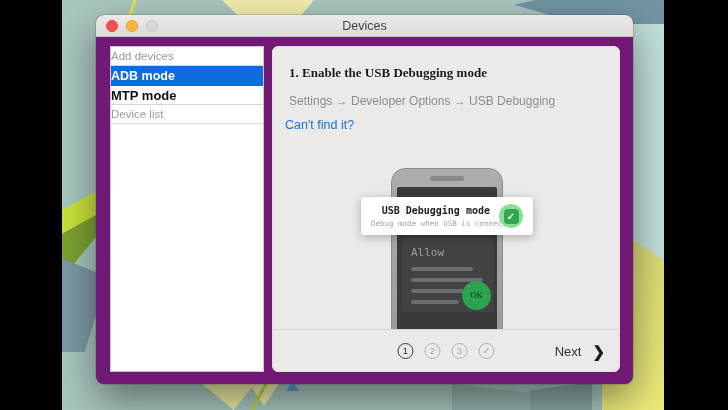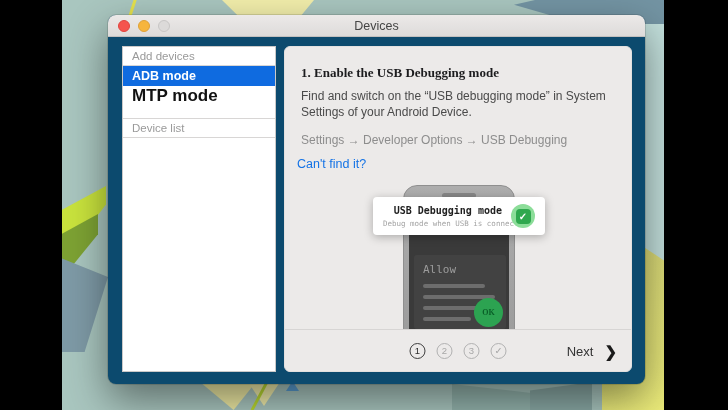--- a/index.html
+++ b/index.html
@@ -18,49 +18,49 @@
   .olive-left    { left:-6px; top:214px; width:42px; height:72px; background:#7da233; clip-path:polygon(0 32%,100% 0,100% 28%,0 100%); }
   .steel-left    { left:-6px; top:256px; width:52px; height:96px; background:#7e9aa6; clip-path:polygon(0 0,100% 22%,55% 100%,0 100%); }
   .tri-b1        { left:138px; top:382px; width:56px; height:28px; background:#efeba4; clip-path:polygon(0 0,100% 0,60% 100%); }
   .tri-b2        { left:186px; top:382px; width:32px; height:24px; background:#f2eeab; clip-path:polygon(0 0,100% 0,50% 100%); }
   .lime-line-b   { left:196px; top:380px; width:3px; height:32px; background:#b9d832; transform:rotate(28deg); }
   .blue-dot-b    { left:224px; top:381px; width:13px; height:10px; background:#5a9ed2; clip-path:polygon(0 100%,50% 0,100% 100%); }
   .teal-b1       { left:390px; top:384px; width:92px; height:26px; background:#93b3ac; clip-path:polygon(0 0,100% 40%,100% 100%,0 100%); }
   .teal-b2       { left:468px; top:382px; width:62px; height:28px; background:#89a8a4; clip-path:polygon(0 30%,100% 0,100% 100%,0 100%); }
 
   
-  .window { position:absolute; left:108px; top:15px; width:537px; height:369px; border-radius:8px;
-            background:#0c4a6e; box-shadow:0 16px 40px rgba(0,0,0,.45), 0 0 0 1px rgba(0,0,0,.12); }
+  .window { position:absolute; left:96px; top:15px; width:537px; height:369px; border-radius:8px;
+            background:#701a75; box-shadow:0 16px 40px rgba(0,0,0,.45), 0 0 0 1px rgba(0,0,0,.12); }
   .titlebar { position:relative; height:22px; border-radius:8px 8px 0 0;
               background:linear-gradient(180deg,#ece9e8,#dddbda); border-bottom:1px solid #c2c0bf; }
   .titlebar .title { position:absolute; left:0; right:0; top:4px; text-align:center; font-size:12.5px; color:#454545; }
   .lights { position:absolute; left:10px; top:5px; display:flex; gap:8px; }
   .light { width:12px; height:12px; border-radius:50%; }
   .light.red    { background:#f5544e; border:0.5px solid #e0443e; }
   .light.yellow { background:#f6b53d; border:0.5px solid #dfa136; }
   .light.gray   { background:#dcdad9; border:0.5px solid #c8c6c5; }
 
   
   .sidebar { position:absolute; left:14px; top:31px; width:154px; height:326px; background:#ffffff; border:1px solid #cbc9c8; }
-  .side-item { position:relative; height:19px; line-height:19px; padding-left:9px; font-size:11.5px; color:#9a9a9a; cursor:default; }
+  .side-item { position:relative; height:19px; line-height:19px; font-size:11.5px; color:#9a9a9a; cursor:default; }
   .side-item.divider { border-bottom:1px solid #d8d6d5; }
-  .side-item.bold { font-weight:bold; color:#111; font-size:17px; height:33px; line-height:20px; }
+  .side-item.bold { font-weight:bold; color:#111; font-size:13px; height:19px; line-height:20px; }
   .side-item.selected { background:var(--accent-blue,#0f6be0); color:#fff; font-weight:bold; font-size:12.5px; height:20px; line-height:20px; }
 
   
   .panel { position:absolute; left:176px; top:31px; width:348px; height:326px; background:#eceae9; border-radius:6px; border:1px solid #e2e0df; }
   .panel-main { position:absolute; left:0; right:0; top:0; bottom:42px; overflow:hidden; }
   .step-title { margin:18px 16px 0; font-size:13px; font-weight:bold; color:#1c1c1e;font-family:Liberation Serif, serif; }
   .description { margin:7px 16px 0; width:322px; font-size:12px; line-height:1.34; color:#4a4a4a; }
   .settings-path { margin:13px 16px 0; font-size:12px; color:#8d8d8d; }
   .help-link { margin:10px 12px 0; font-size:12.5px; color:var(--link-blue,#1473e6); display:inline-block; cursor:pointer; }
 
   
   .phone { position:absolute; left:118px; top:121px; width:112px; height:170px;
-           background:linear-gradient(180deg,#adadad,#9a9a9a); border:1px solid #8f8f8f; border-radius:14px 14px 0 0;margin-top:17px; }
+           background:linear-gradient(180deg,#adadad,#9a9a9a); border:1px solid #8f8f8f; border-radius:14px 14px 0 0; }
   .speaker { position:absolute; top:7px; left:50%; transform:translateX(-50%); width:34px; height:5px; background:#878787; border-radius:3px; }
   .screen { position:absolute; top:18px; left:5px; right:5px; bottom:-2px; background:#3a3a3a; border-radius:2px; }
   .allow-dialog { position:absolute; left:5px; top:51px; width:92px; height:74px; background:#424242; border-radius:3px; }
   .allow-title { margin:8px 0 0 9px; font-family:"DejaVu Sans Mono", monospace; font-size:11px; color:#9c9c9c; }
   .ph-lines { margin:8px 9px 0; }
   .ph-line { height:4px; background:#6d6d6d; border-radius:2px; margin-bottom:7px; }
   .ph-line:nth-child(1){ width:62px; } .ph-line:nth-child(2){ width:72px; }
   .ph-line:nth-child(3){ width:70px; } .ph-line:nth-child(4){ width:48px; }
   .ok-btn { position:absolute; right:3px; bottom:2px; width:29px; height:29px; border-radius:50%;
             background:var(--green,#2ca351); color:#0a5f28; font-family:Liberation Serif, serif; font-size:8px; font-weight:bold;
@@ -123,21 +123,20 @@
     <div class="sidebar" id="sidebar-list">
         <div class="side-item muted divider">Add devices</div>
         <div class="side-item selected">ADB mode</div>
         <div class="side-item bold divider">MTP mode</div>
         <div class="side-item muted divider">Device list</div>
       </div>
 
     <div class="panel">
       <div class="panel-main">
         <div class="step-title">1. Enable the USB Debugging mode</div>
-        <div class="description">Find and switch on the “USB debugging mode” in System Settings of your Android Device.</div>
         <div class="settings-path">Settings → Developer Options → USB Debugging</div>
         <a class="help-link">Can't find it?</a>
 
         <div class="phone">
           <div class="speaker"></div>
           <div class="screen">
             <div class="allow-dialog">
               <div class="allow-title">Allow</div>
               <div class="ph-lines">
                 <div class="ph-line"></div>

